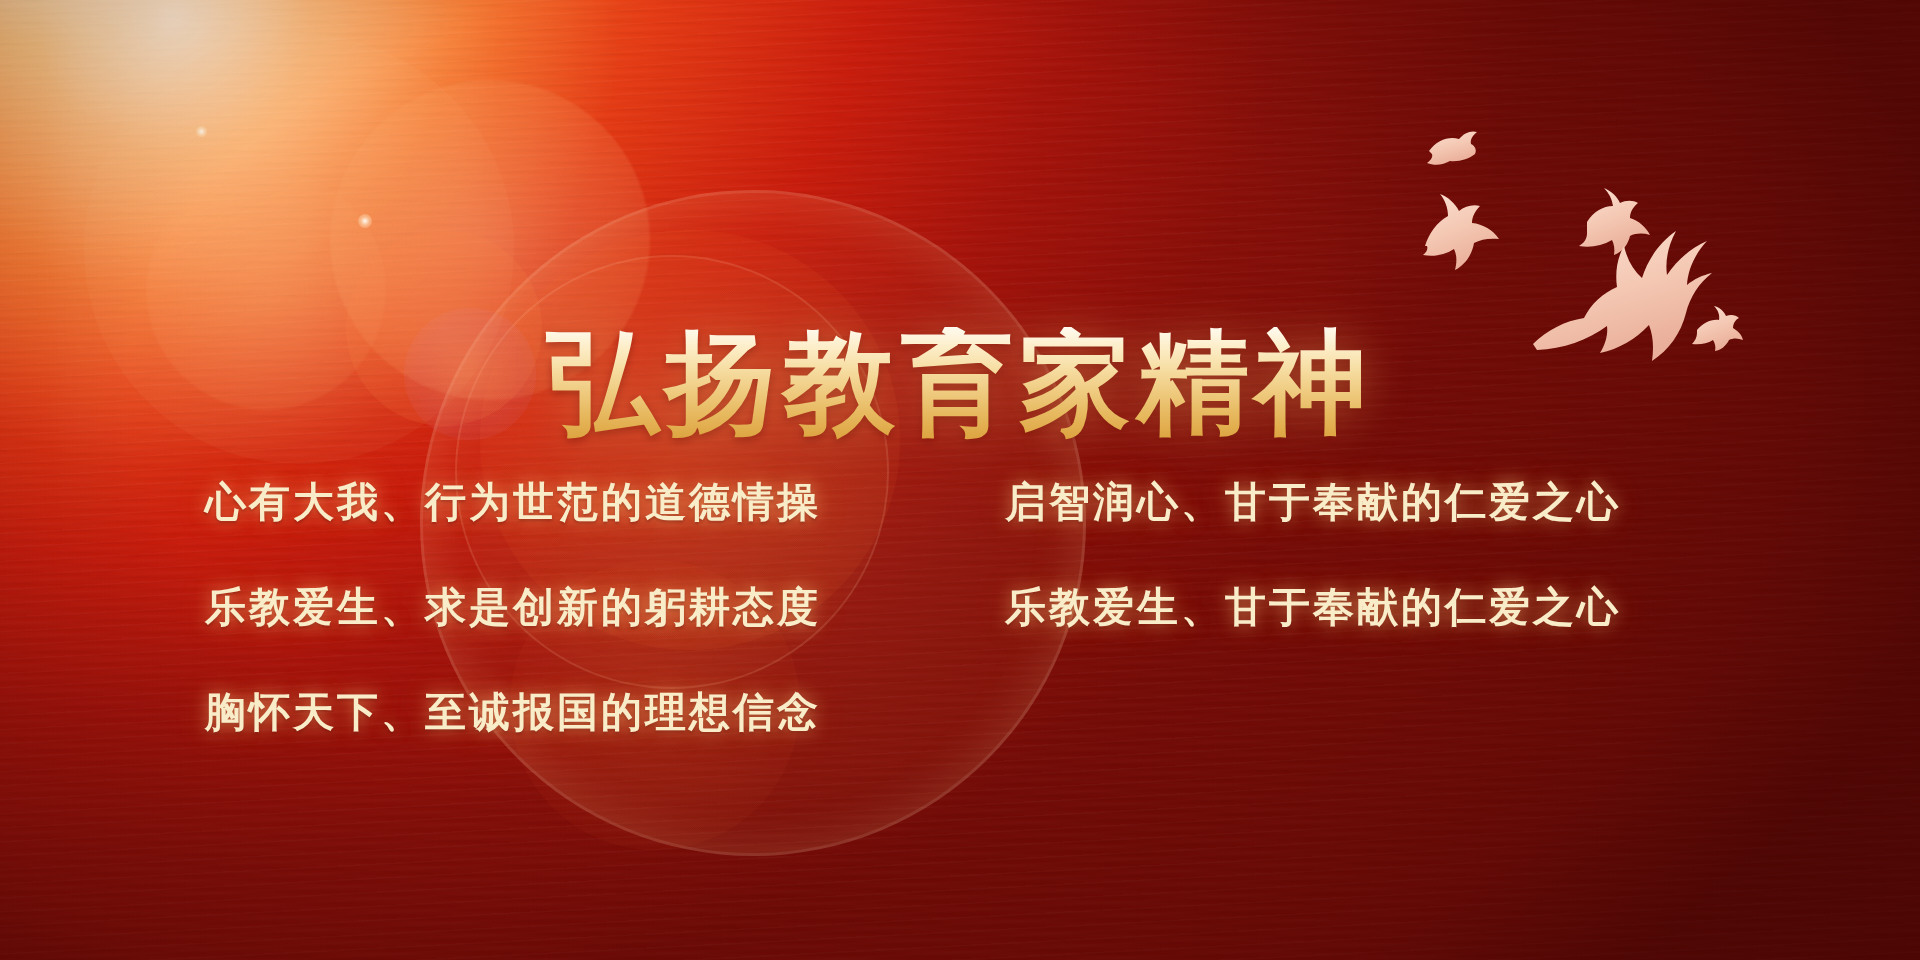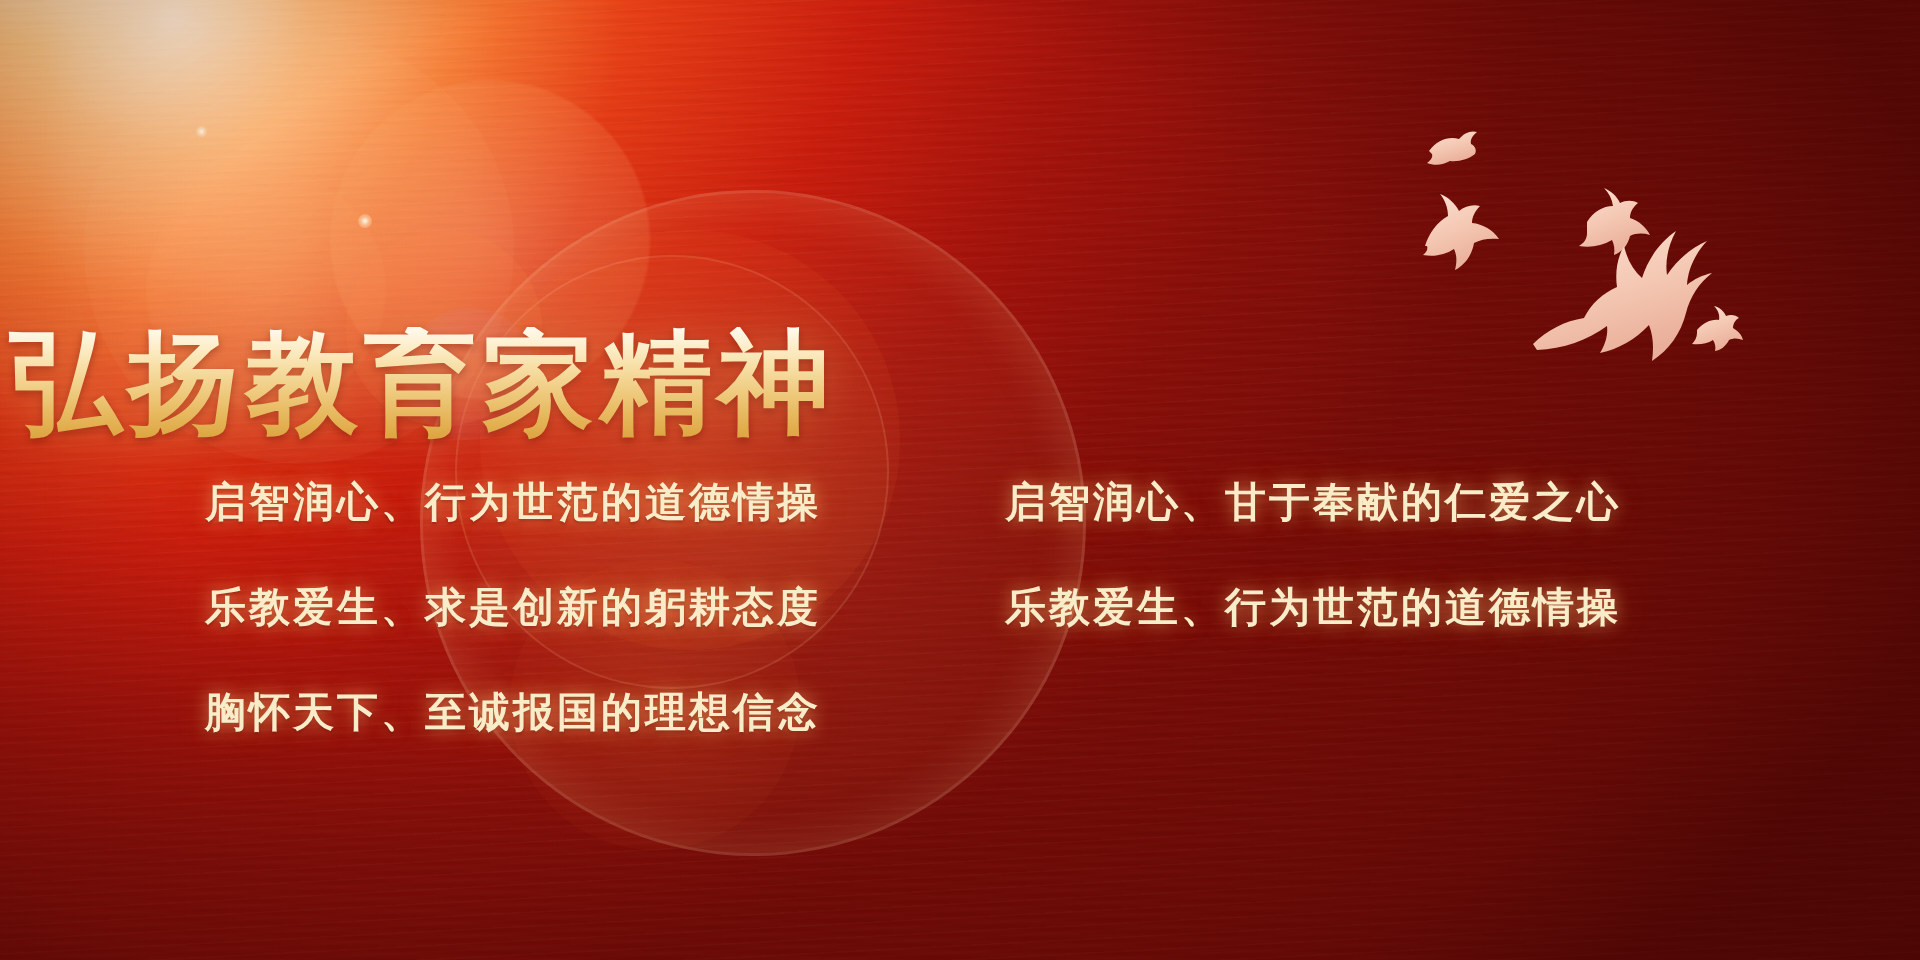--- a/index.html
+++ b/index.html
@@ -150,21 +150,21 @@
     width: 400px; height: 260px;
     pointer-events: none;
   }
   .doves svg { display: block; width: 100%; height: 100%; overflow: visible; }
 
   
   .title-wrap {
     position: absolute;
     left: 0; right: 0;
     top: 252px;
-    text-align: left;
+    text-align: center;
   }
   .title {
     display: inline-block;
     font-family: "Liberation Serif", "DejaVu Serif", serif;
     font-weight: 700;
     font-size: 112px;
     line-height: 1;
     letter-spacing: 6px;
     background: linear-gradient(180deg,
       #fffaf0 0%,
@@ -277,20 +277,20 @@
                  C280 223 282 219 282 215 Z"></path>
       </g>
     </svg>
   </div>
 
   <div class="title-wrap">
     <h1 class="title">弘扬教育家精神</h1>
   </div>
 
   <div class="slogans">
-    <div class="slogan col-right">启智润心、行为世范的道德情操</div>
+    <div class="slogan col-right">心有大我、行为世范的道德情操</div>
     <div class="slogan col-left">启智润心、甘于奉献的仁爱之心</div>
     <div class="slogan col-right">乐教爱生、求是创新的躬耕态度</div>
-    <div class="slogan col-left">乐教爱生、行为世范的道德情操</div>
+    <div class="slogan col-left">乐教爱生、甘于奉献的仁爱之心</div>
     <div class="slogan col-right">胸怀天下、至诚报国的理想信念</div>
   </div>
 
 </div>
 
 </body></html>

